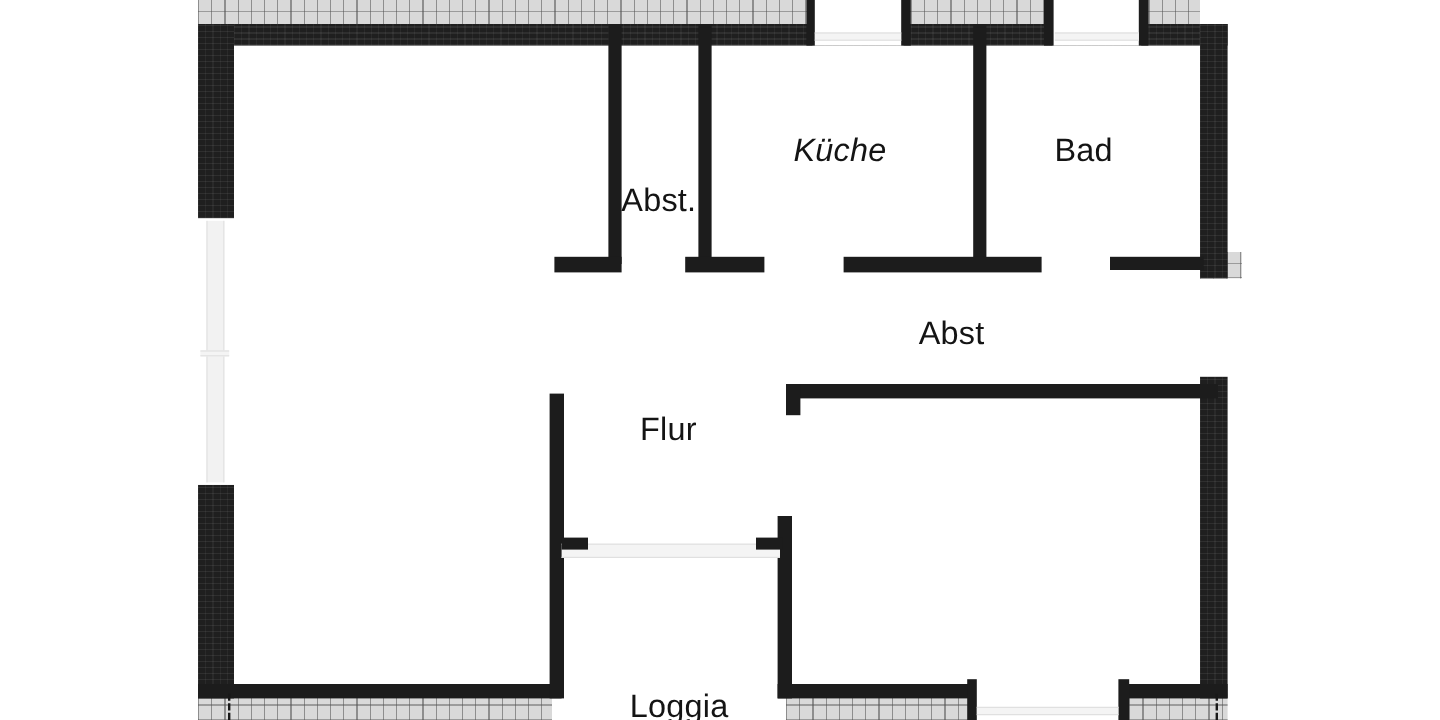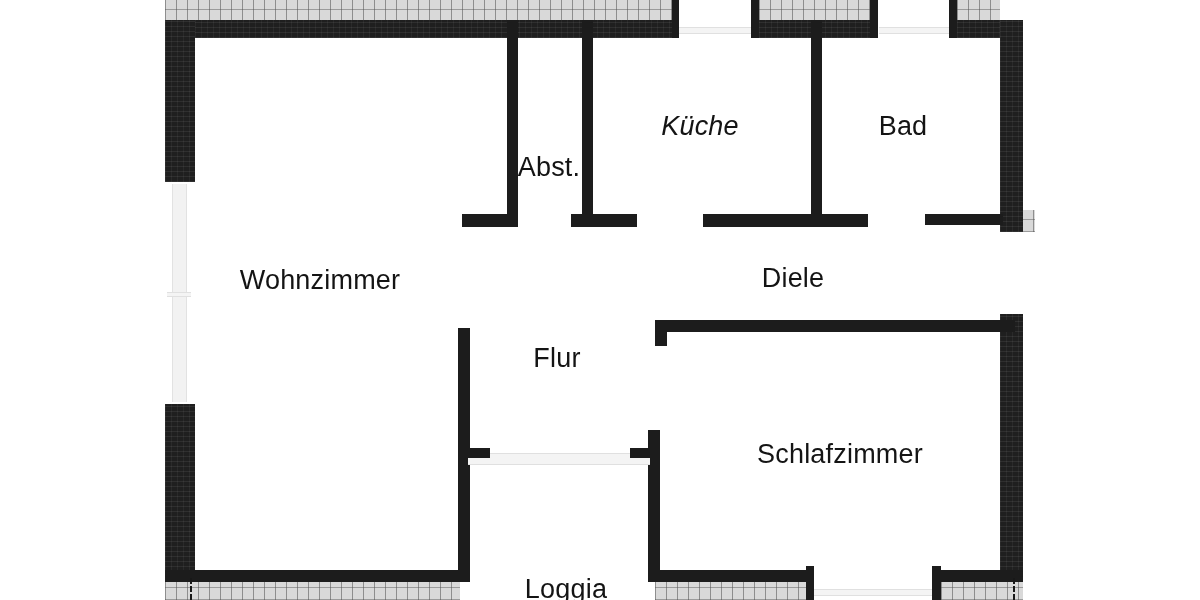--- a/index.html
+++ b/index.html
@@ -149,29 +149,27 @@
   <div class="wall" style="left:932px; top:566px; width:9px; height:34px;"></div>
   <div class="glazing-h" style="left:814px; top:589px; width:118px; height:5px;"></div>
 
   <div class="glazing-h" style="left:468px; top:453px; width:182px; height:10px;"></div>
   <div class="wall" style="left:468px; top:448px; width:22px; height:10px;"></div>
   <div class="wall" style="left:630px; top:448px; width:22px; height:10px;"></div>
 
   <div class="dashed-v" style="left:190px; top:578px; height:22px;"></div>
   <div class="dashed-v" style="left:1013px; top:578px; height:22px;"></div>
 
-  <div class="room-label" style="left:320px; top:280px;">Wohnzimmer</div>
 
   <div class="room-label" style="left:549px; top:126px;margin-top:41px;">Abst.</div>
 
   <div class="room-label" style="left:700px; top:126px;font-style:italic;">Küche</div>
 
   <div class="room-label" style="left:903px; top:126px;">Bad</div>
 
-  <div class="room-label" style="left:793px; top:278px;">Diele</div>
+  <div class="room-label" style="left:793px; top:278px;">Abst</div>
 
   <div class="room-label" style="left:557px; top:358px;">Flur</div>
 
   <div class="room-label" style="left:566px; top:546px;margin-top:43px;">Loggia</div>
 
-  <div class="room-label" style="left:840px; top:454px;">Schlafzimmer</div>
 
 </div>
 
 </body></html>

